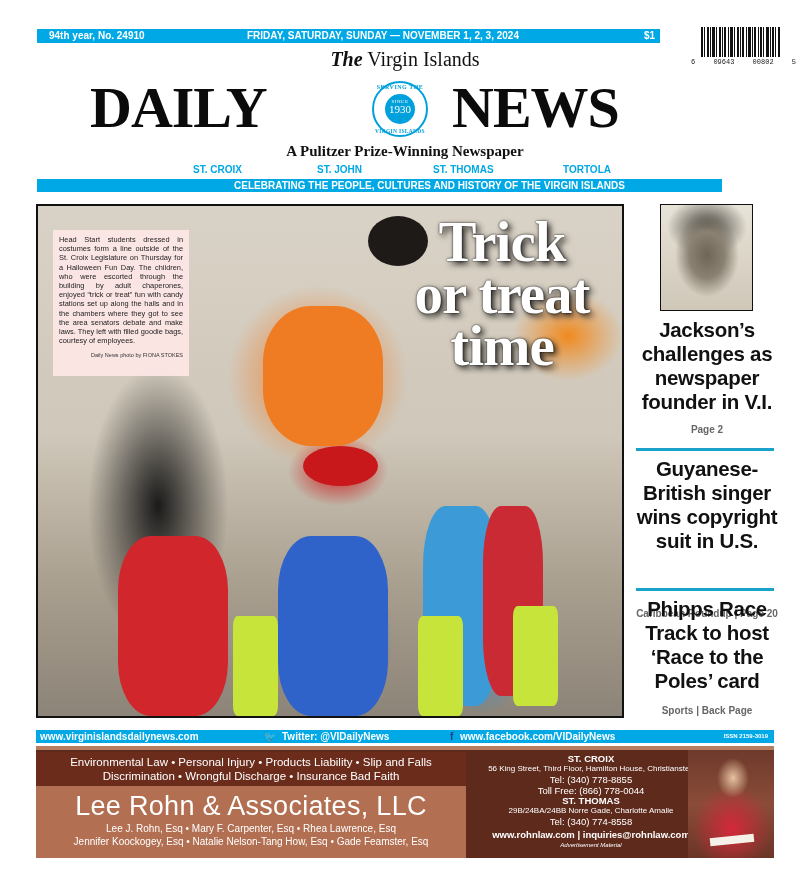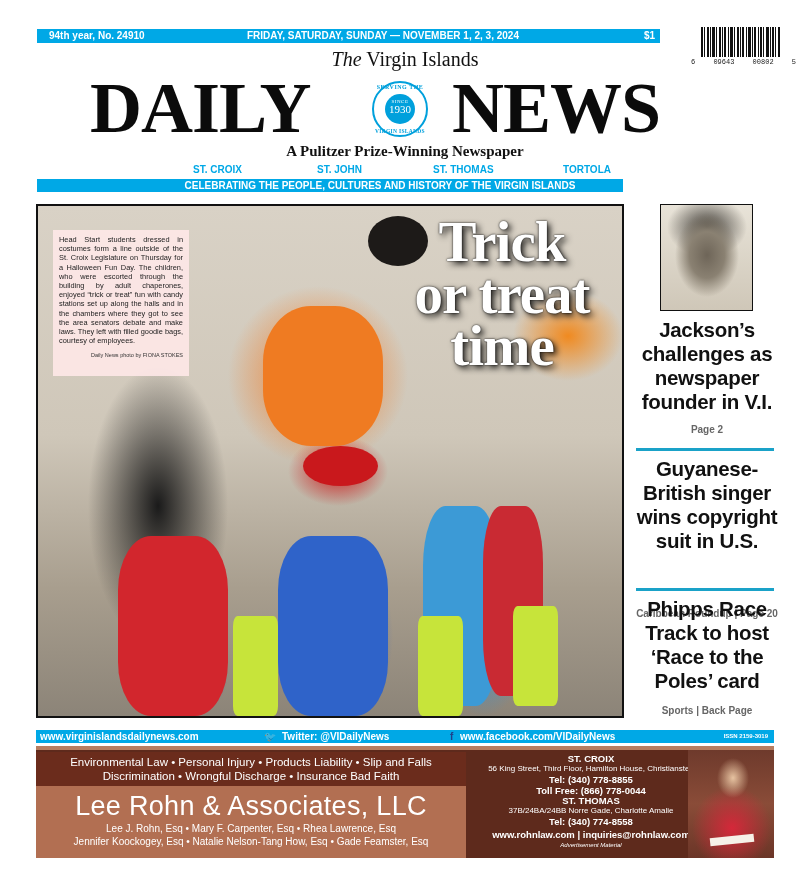--- a/index.html
+++ b/index.html
@@ -15,38 +15,38 @@
     #topbar .price { position: absolute; right: 5px; }
 
     
     #barcode { position: absolute; left: 691px; top: 27px; width: 105px; height: 40px; }
     #barcode .bars { position: absolute; left: 10px; top: 0; width: 86px; height: 30px; display: flex; gap: 0; }
     #barcode .bars span { display: block; height: 100%; background: #111; }
     #barcode .digits { position: absolute; top: 31px; left: 0; width: 105px; font-family: "Liberation Mono", monospace; font-size: 7px; color: #222; display: flex; justify-content: space-between; }
 
     
     #kicker { position: absolute; left: 0; width: 810px; top: 48px; text-align: center; font-family: "Liberation Serif", serif; font-size: 20px; color: #111; }
-    #kicker .the { font-style: italic; font-weight: normal; }
-    .mast-word { position: absolute; top: 70px; font-family: "Liberation Serif", serif; font-weight: bold; font-size: 72px; line-height: 76px; color: #0b0b0b; letter-spacing: -1px; transform: scaleY(1.0); }
+    #kicker .the { font-style: italic; font-weight: bold; }
+    .mast-word { position: absolute; top: 70px; font-family: "Liberation Serif", serif; font-weight: bold; font-size: 58px; line-height: 76px; color: #0b0b0b; letter-spacing: -1px; transform: scaleY(1.0); }
     #mast-daily { left: 90px; }
     #mast-news { left: 452px; }
 
     #seal { position: absolute; left: 372px; top: 81px; width: 56px; height: 56px; border-radius: 50%; border: 2px solid #00a0dc; background: #fff; }
     #seal .inner { position: absolute; left: 11px; top: 11px; width: 30px; height: 30px; border-radius: 50%; background: #00a0dc; color: #fff; text-align: center; font-family: "Liberation Serif", serif; }
     #seal .since { font-size: 5px; display: block; margin-top: 5px; letter-spacing: 0.5px; }
     #seal .year { font-size: 11px; display: block; line-height: 11px; }
     #seal .ring-top { position: absolute; top: 1px; left: 0; width: 52px; text-align: center; font-family: "Liberation Serif", serif; font-size: 6px; color: #00a0dc; font-weight: bold; letter-spacing: 0.5px; }
     #seal .ring-bot { position: absolute; bottom: 1px; left: 0; width: 52px; text-align: center; font-family: "Liberation Serif", serif; font-size: 5.5px; color: #00a0dc; font-weight: bold; letter-spacing: 0.3px; }
 
     #tagline { position: absolute; left: 0; width: 810px; top: 143px; text-align: center; font-family: "Liberation Serif", serif; font-weight: bold; font-size: 15px; color: #111; }
 
     #islands { position: absolute; top: 164px; left: 0; width: 810px; height: 14px; font-size: 10px; font-weight: bold; color: #00a8e6; }
     #islands span { position: absolute; }
 
-    #celebrate { left: 37px; top: 179px; width: 586px; height: 13px; font-size: 10px; line-height: 13px; text-align: center; padding-left: 100px; }
+    #celebrate { left: 37px; top: 179px; width: 685px; height: 13px; font-size: 10px; line-height: 13px; text-align: center; padding-left: 100px; }
 
     
     #photo { position: absolute; left: 36px; top: 204px; width: 588px; height: 514px; border: 2px solid #111; overflow: hidden;
       background:
         radial-gradient(ellipse 40px 40px at 150px 470px, #2f4db8 0, transparent 100%),
         radial-gradient(ellipse 55px 90px at 300px 430px, #2d5ec7 0, transparent 100%),
         radial-gradient(ellipse 50px 35px at 300px 265px, #c81e1e 0, transparent 100%),
         radial-gradient(ellipse 45px 70px at 445px 440px, #3a8fd0 0, transparent 100%),
         radial-gradient(ellipse 90px 90px at 280px 170px, #f07820 0, transparent 100%),
         radial-gradient(ellipse 55px 45px at 530px 130px, #f08a20 0, transparent 100%),
@@ -74,21 +74,21 @@
 
     
     #ad { position: absolute; left: 36px; top: 746px; width: 738px; height: 112px; background: #5e2a1c; overflow: hidden; }
     #ad .stripe { position: absolute; left: 0; top: 0; width: 738px; height: 4px; background: #b77d60; }
     #ad .left-top { position: absolute; left: 0; top: 6px; width: 430px; height: 34px; background: #6b2c1c; color: #fff; text-align: center; font-size: 11.5px; line-height: 14px; padding-top: 3px; }
     #ad .left-bot { position: absolute; left: 0; top: 40px; width: 430px; height: 72px; background: #b26f52; text-align: center; color: #fff; }
     #ad .firm { font-size: 27px; line-height: 32px; margin-top: 4px; letter-spacing: 0.3px; }
     #ad .names { font-size: 10px; line-height: 13px; }
     #ad .mid { position: absolute; left: 430px; top: 4px; width: 250px; height: 108px; color: #fff; text-align: center; font-size: 8px; line-height: 10px; padding-top: 4px; }
     #ad .mid .h { font-weight: bold; font-size: 9.5px; }
-    #ad .mid .tel { font-weight: bold; font-size: 9.5px; line-height: 11px; }
+    #ad .mid .tel { font-weight: normal; font-size: 9.5px; line-height: 11px; }
     #ad .mid .web { font-weight: bold; font-size: 9.5px; margin-top: 3px; }
     #ad .mid .adv { font-size: 6px; font-style: italic; }
     #ad .lawyer { position: absolute; left: 652px; top: 4px; width: 86px; height: 108px;
       background: radial-gradient(ellipse 16px 20px at 45px 28px, #e7c3a1 0, transparent 100%),
                   radial-gradient(ellipse 40px 42px at 44px 78px, #d5283a 0, transparent 100%),
                   linear-gradient(180deg, #6e3a2c, #8a4c38 50%, #6b3527); }
     #ad .lawyer .book { position: absolute; left: 22px; top: 86px; width: 44px; height: 8px; background: #f6f1e8; transform: rotate(-6deg); }
   </style>
 </head>
 <body>
@@ -212,21 +212,21 @@
     <div class="firm">Lee Rohn &amp; Associates, LLC</div>
     <div class="names">Lee J. Rohn, Esq • Mary F. Carpenter, Esq • Rhea Lawrence, Esq</div>
     <div class="names">Jennifer Koockogey, Esq • Natalie Nelson-Tang How, Esq • Gade Feamster, Esq</div>
   </div>
   <div class="mid">
     <div class="h">ST. CROIX</div>
     <div>56 King Street, Third Floor, Hamilton House, Christiansted</div>
     <div class="tel">Tel: (340) 778-8855</div>
     <div class="tel">Toll Free: (866) 778-0044</div>
     <div class="h">ST. THOMAS</div>
-    <div>37B/24BA/24BB Norre Gade, Charlotte Amalie</div>
+    <div>29B/24BA/24BB Norre Gade, Charlotte Amalie</div>
     <div class="tel">Tel: (340) 774-8558</div>
     <div class="web">www.rohnlaw.com | inquiries@rohnlaw.com</div>
     <div class="adv">Advertisement Material</div>
   </div>
   <div class="lawyer">
     <div class="book"></div>
   </div>
 </div>
 
 </body></html>

